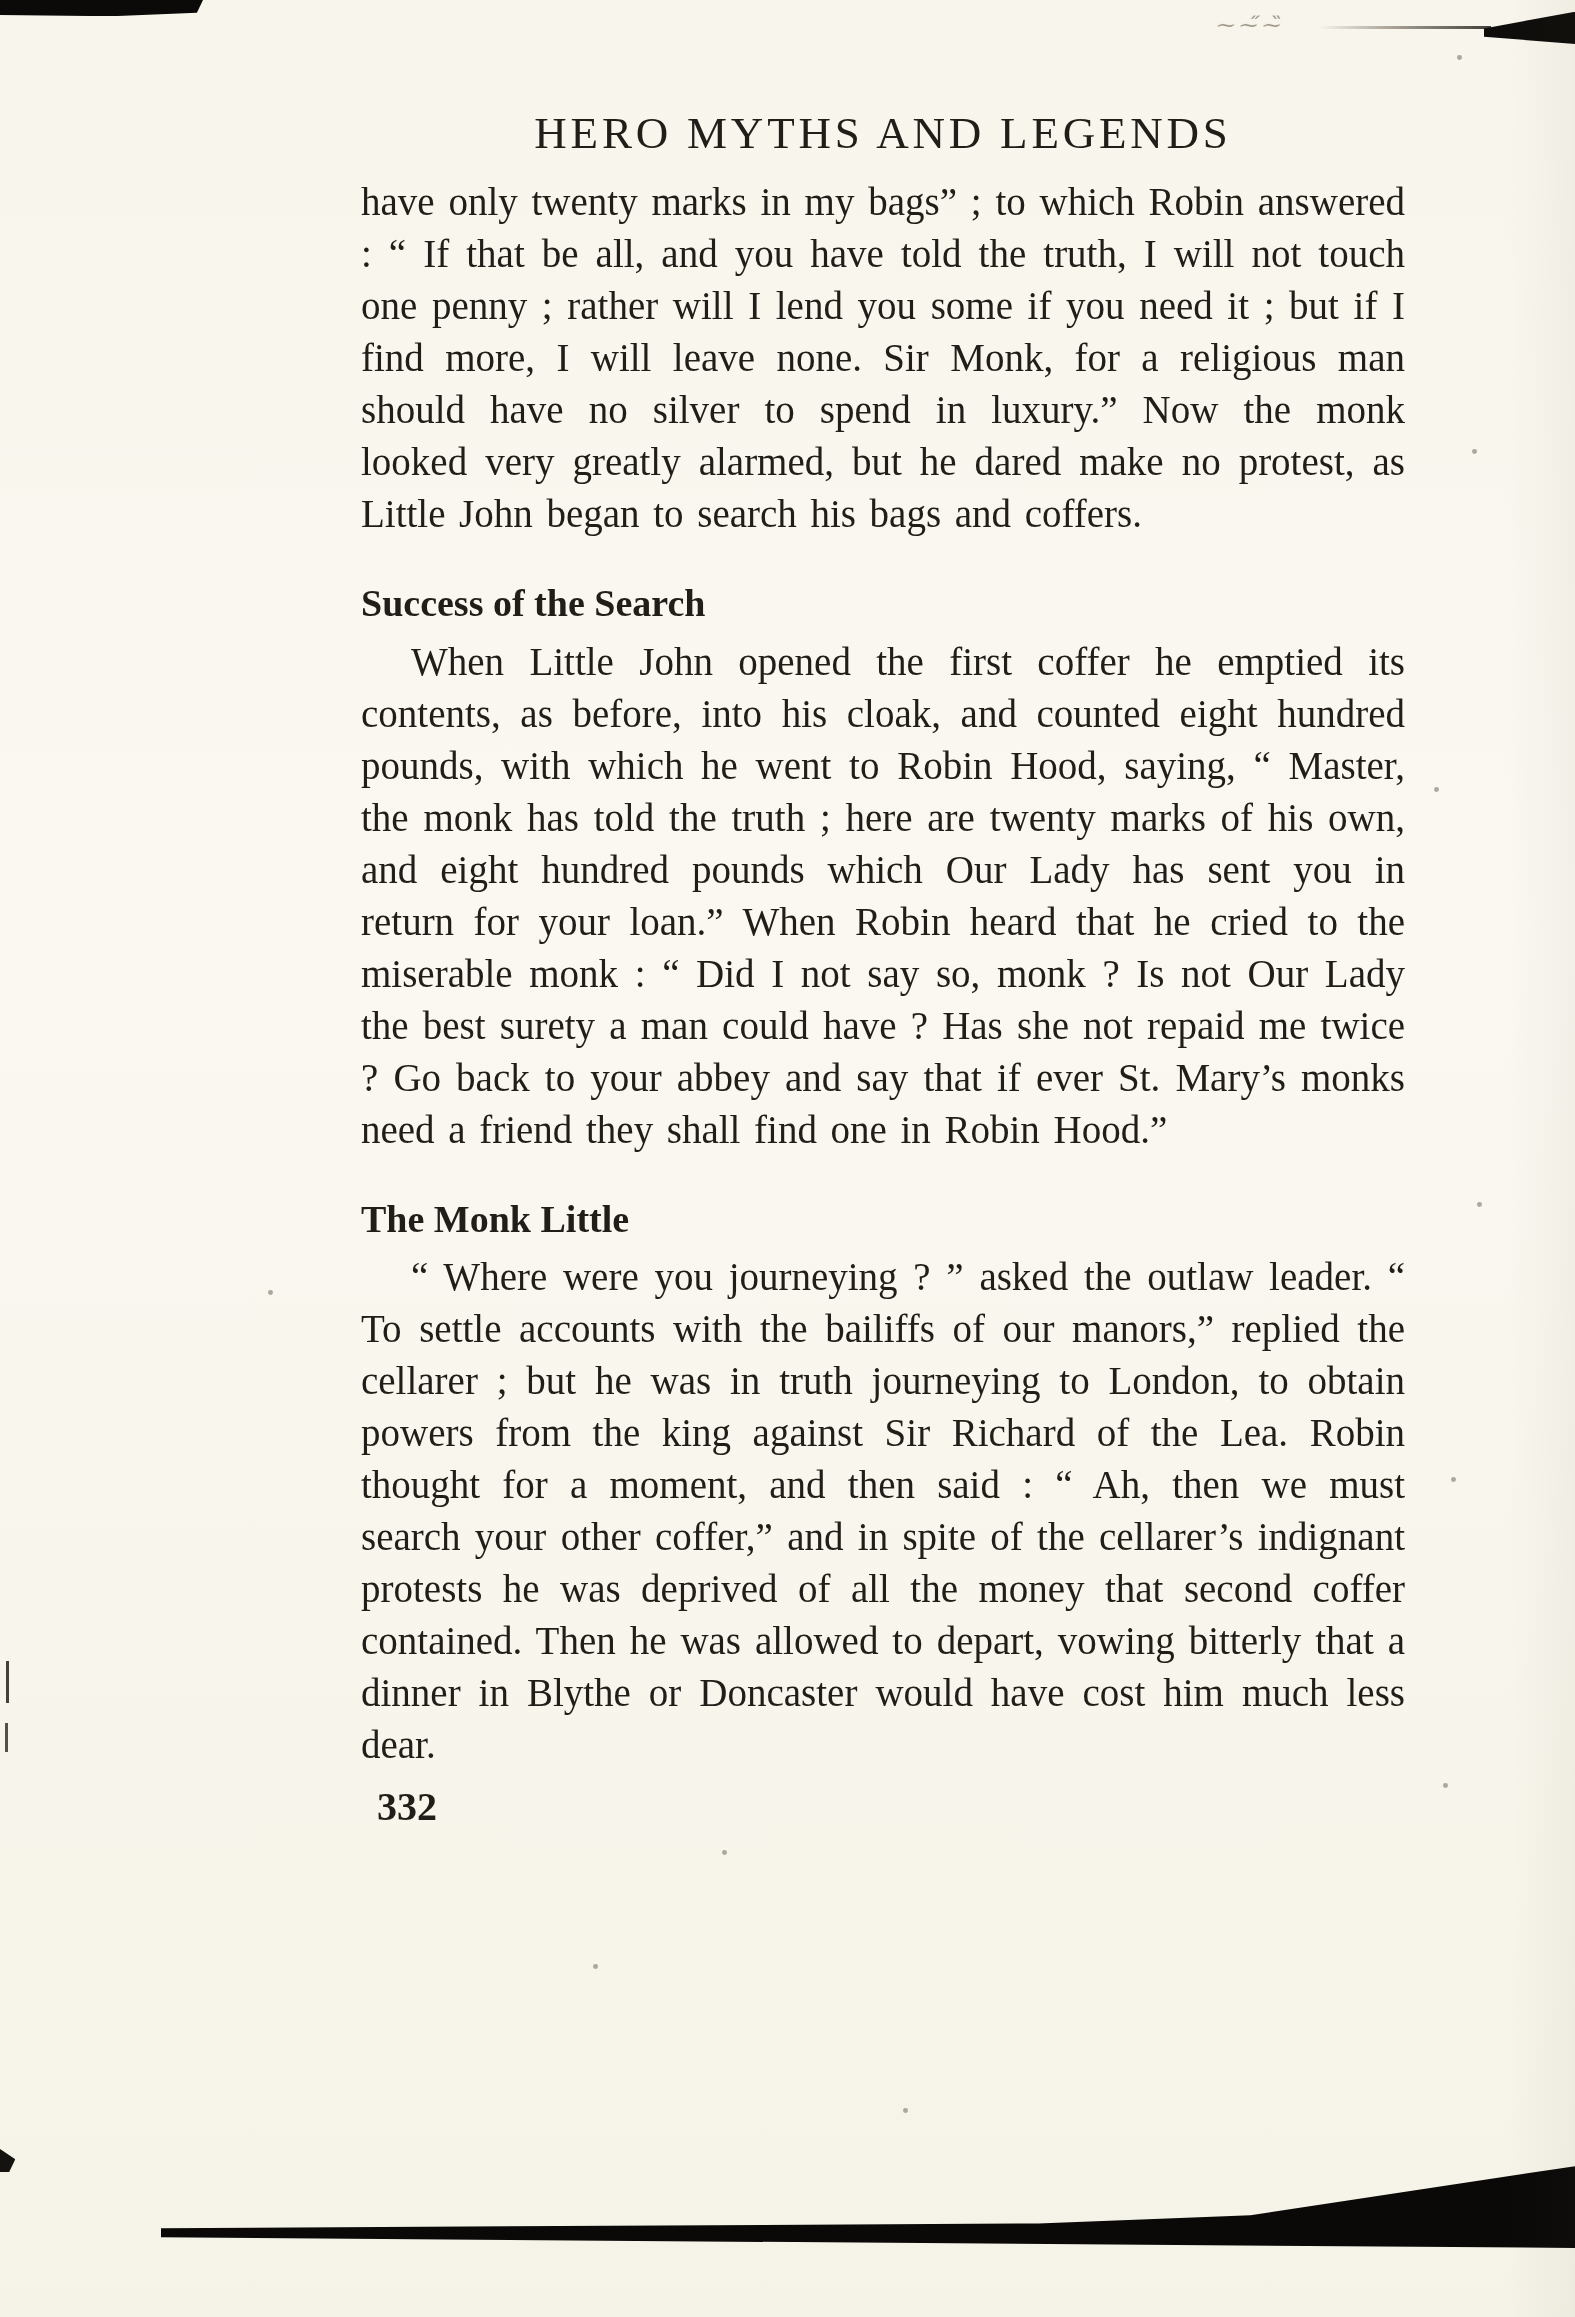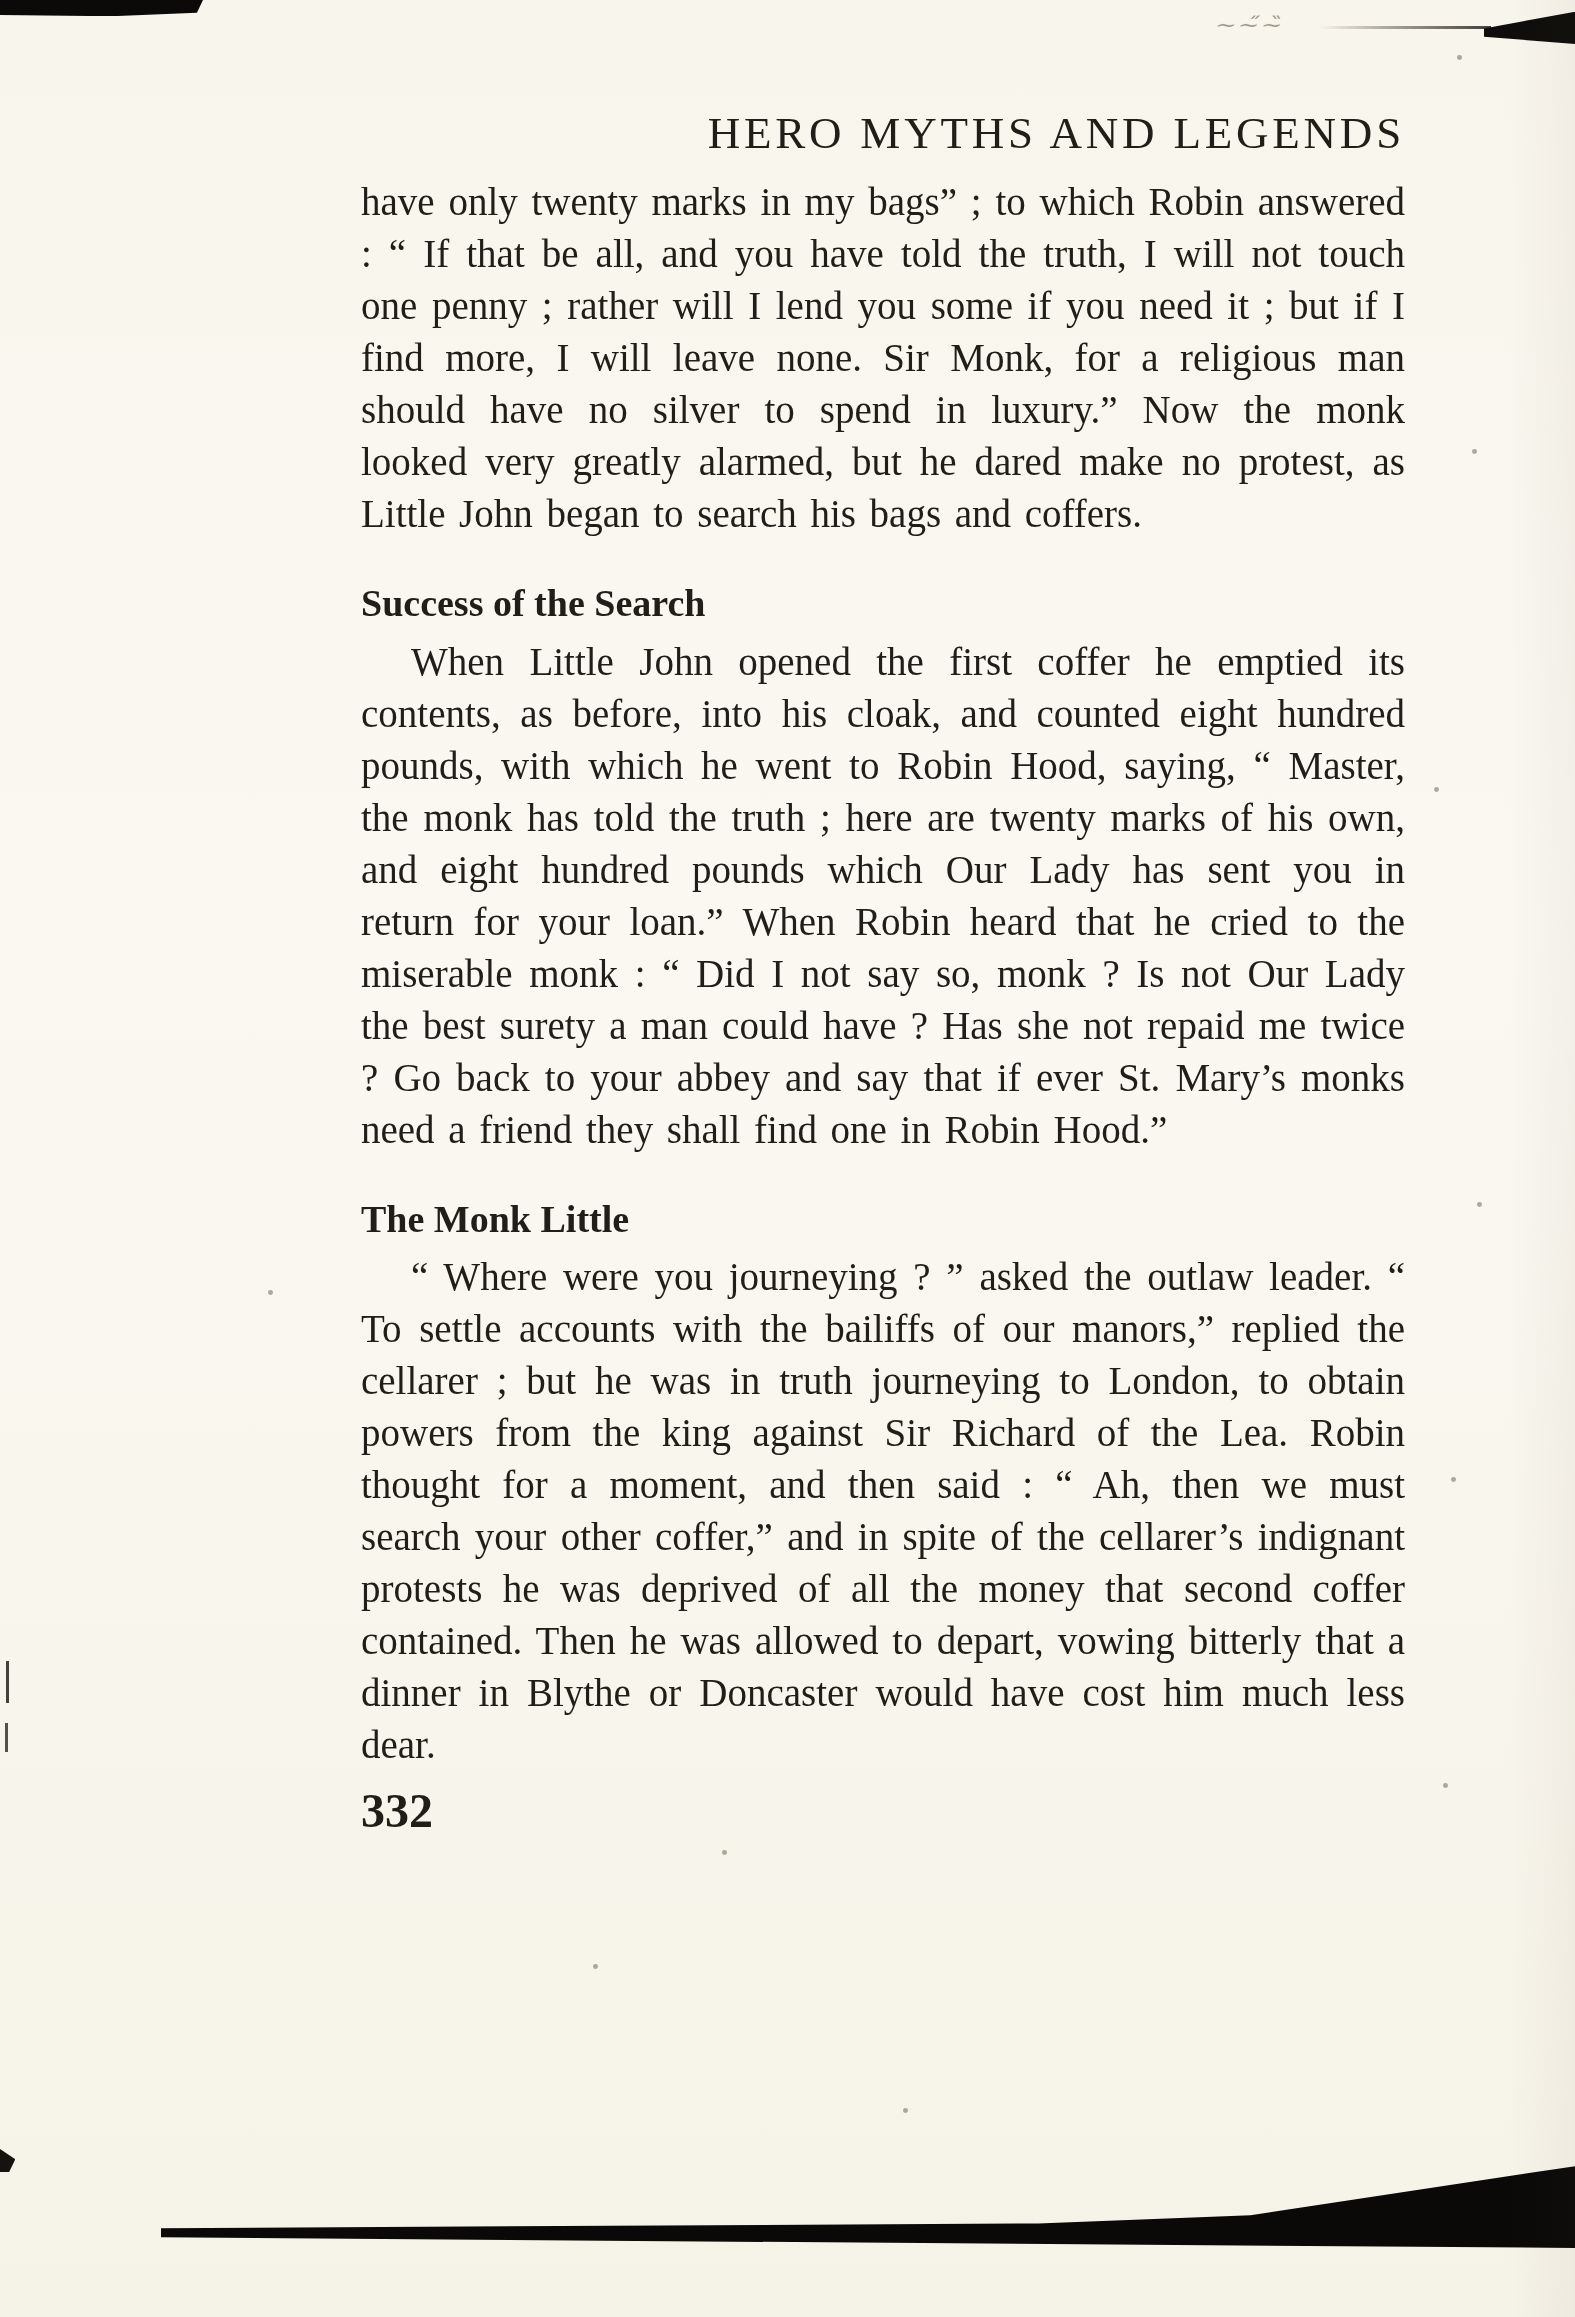--- a/index.html
+++ b/index.html
@@ -27,21 +27,21 @@
     pointer-events: none;
   }
   .text-block {
     position: absolute;
     left: 361px;
     top: 107px;
     width: 1044px;
   }
   .running-header {
     margin: 0 0 17px 0;
-    text-align: right;
+    text-align: center;
     font-size: 45px;
     font-weight: 500;
     letter-spacing: 3.8px;
     white-space: nowrap;
   }
   p.body {
     margin: 0;
     font-size: 39px;
     line-height: 52px;
     text-align: justify;
@@ -51,22 +51,23 @@
     text-indent: 50px;
   }
   h2.section-heading {
     margin: 40px 0 9.6px 0;
     font-size: 38px;
     line-height: 46px;
     font-weight: bold;
   }
   .page-number {
     margin-top: 11.5px;
-    font-size: 48px;
+    font-size: 40px;
     font-weight: bold;
+    margin-left: 16px;
   }
   
   .artifact { position: absolute; pointer-events: none; }
   .a-top-left-bar {
     left: 0; top: 0;
     width: 203px; height: 16.3px;
     background: #0b0a09;
     clip-path: polygon(0 0, 100% 0, 97% 78%, 55% 100%, 0 92%);
   }
   .a-top-right-smudge {

